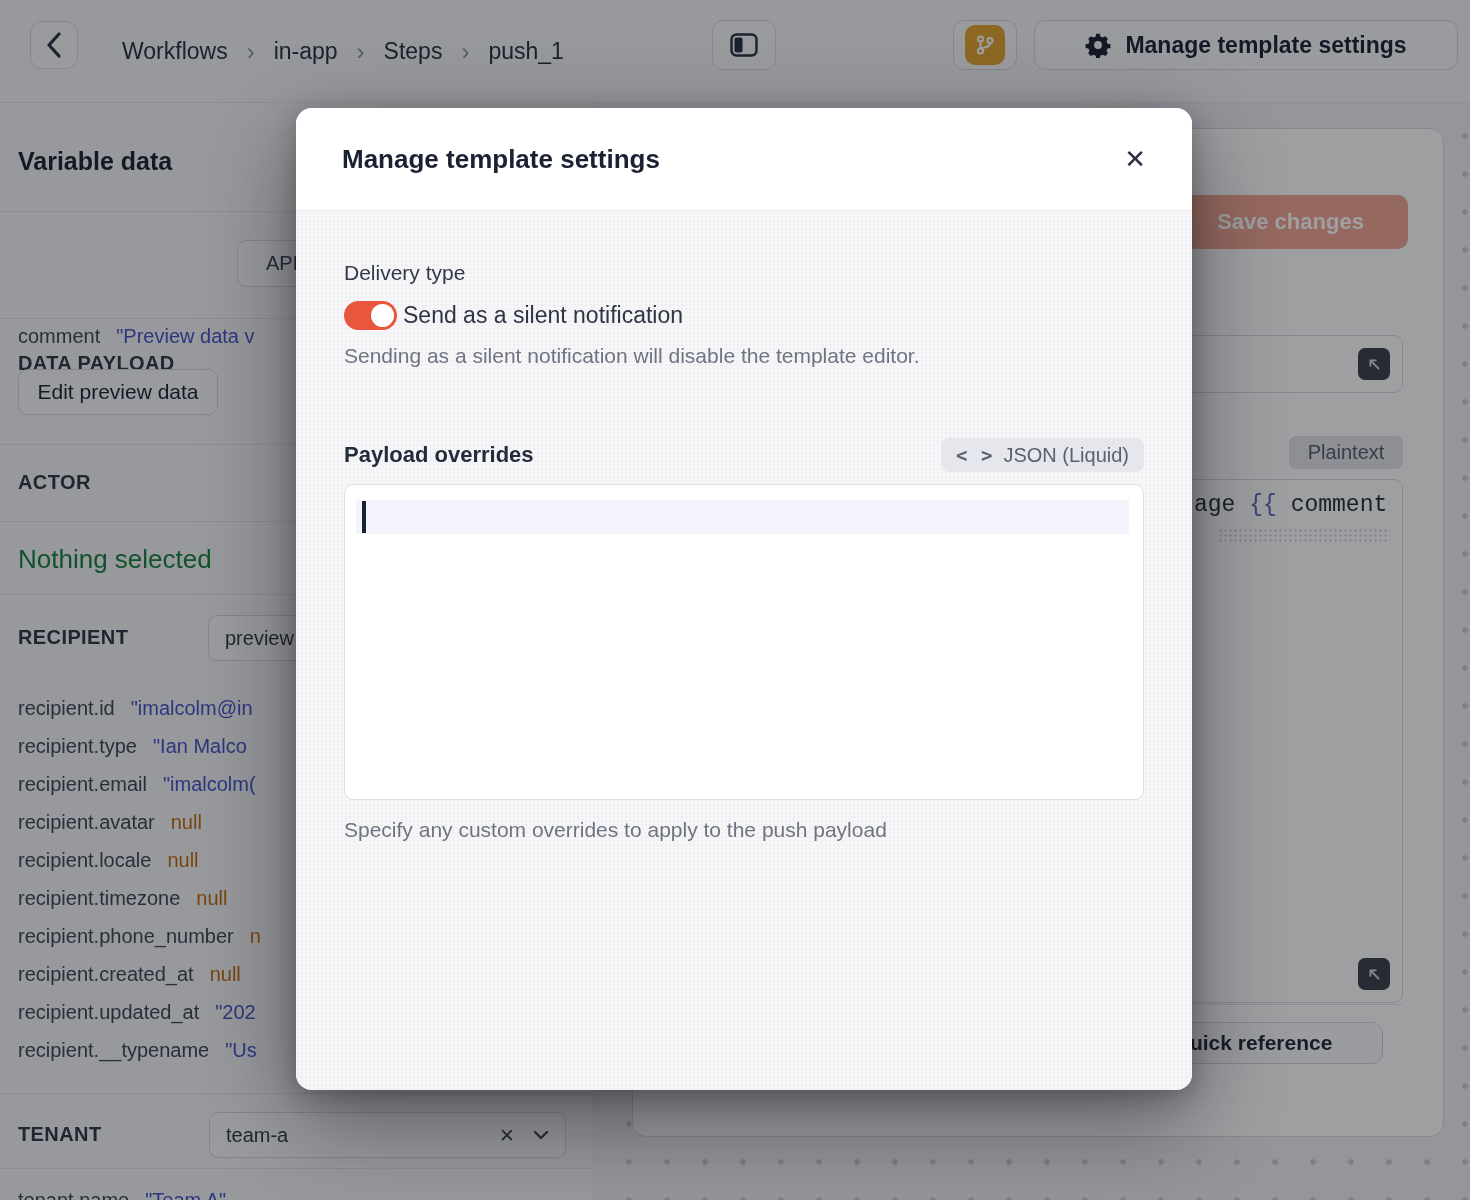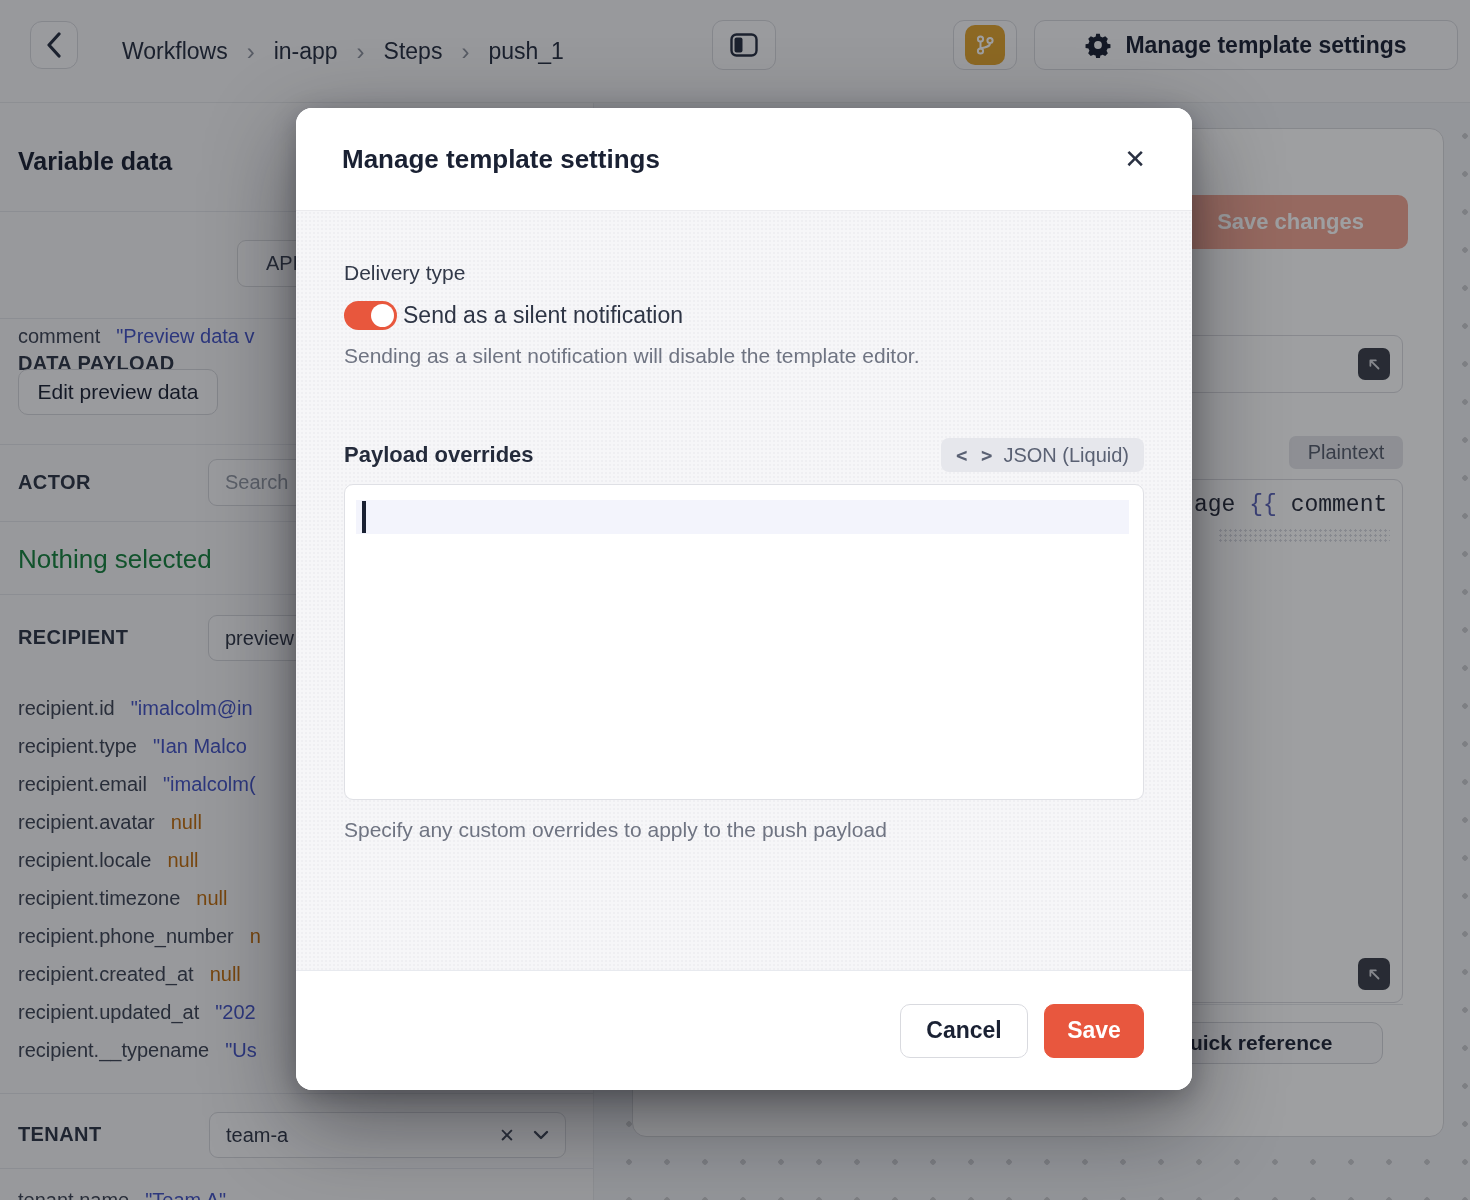--- a/index.html
+++ b/index.html
@@ -172,21 +172,20 @@
 
     <div class="abs kv" style="top:222px">
       <span>comment</span><span class="v-str">"Preview data v</span>
     </div>
     <div class="abs lp-btn" style="top:266px; width:200px">
       <span>Edit preview data</span>
     </div>
     <div class="abs lp-div" style="top:341px"></div>
 
     <div class="abs lp-label" style="top:368px">ACTOR</div>
-    <input class="abs lp-input" style="top: 356px;" placeholder="Search">
     <div class="abs lp-div" style="top:418px"></div>
 
     <div class="abs muted" style="left:18px; top:441px">Nothing selected</div>
     <div class="abs lp-div" style="top:491px"></div>
 
     <div class="abs lp-label" style="top:523px">RECIPIENT</div>
     <div class="abs lp-select" style="left:208px; top:512px; width:160px; height:46px">
       <span>preview</span>
     </div>
 
@@ -275,21 +274,13 @@
     </div>
 
     <div class="json-editor">
       <div class="active-line"></div>
       <div class="caret"></div>
       <span></span>
     </div>
     <div class="helper" style="margin-top:18px">Specify any custom overrides to apply to the push payload</div>
   </div>
 
-  <div class="modal-footer">
-    <div class="btn btn-cancel">
-      <span>Cancel</span>
-    </div>
-    <div class="btn btn-save">
-      <span>Save</span>
-    </div>
-  </div>
 </div>
 
 </body></html>

